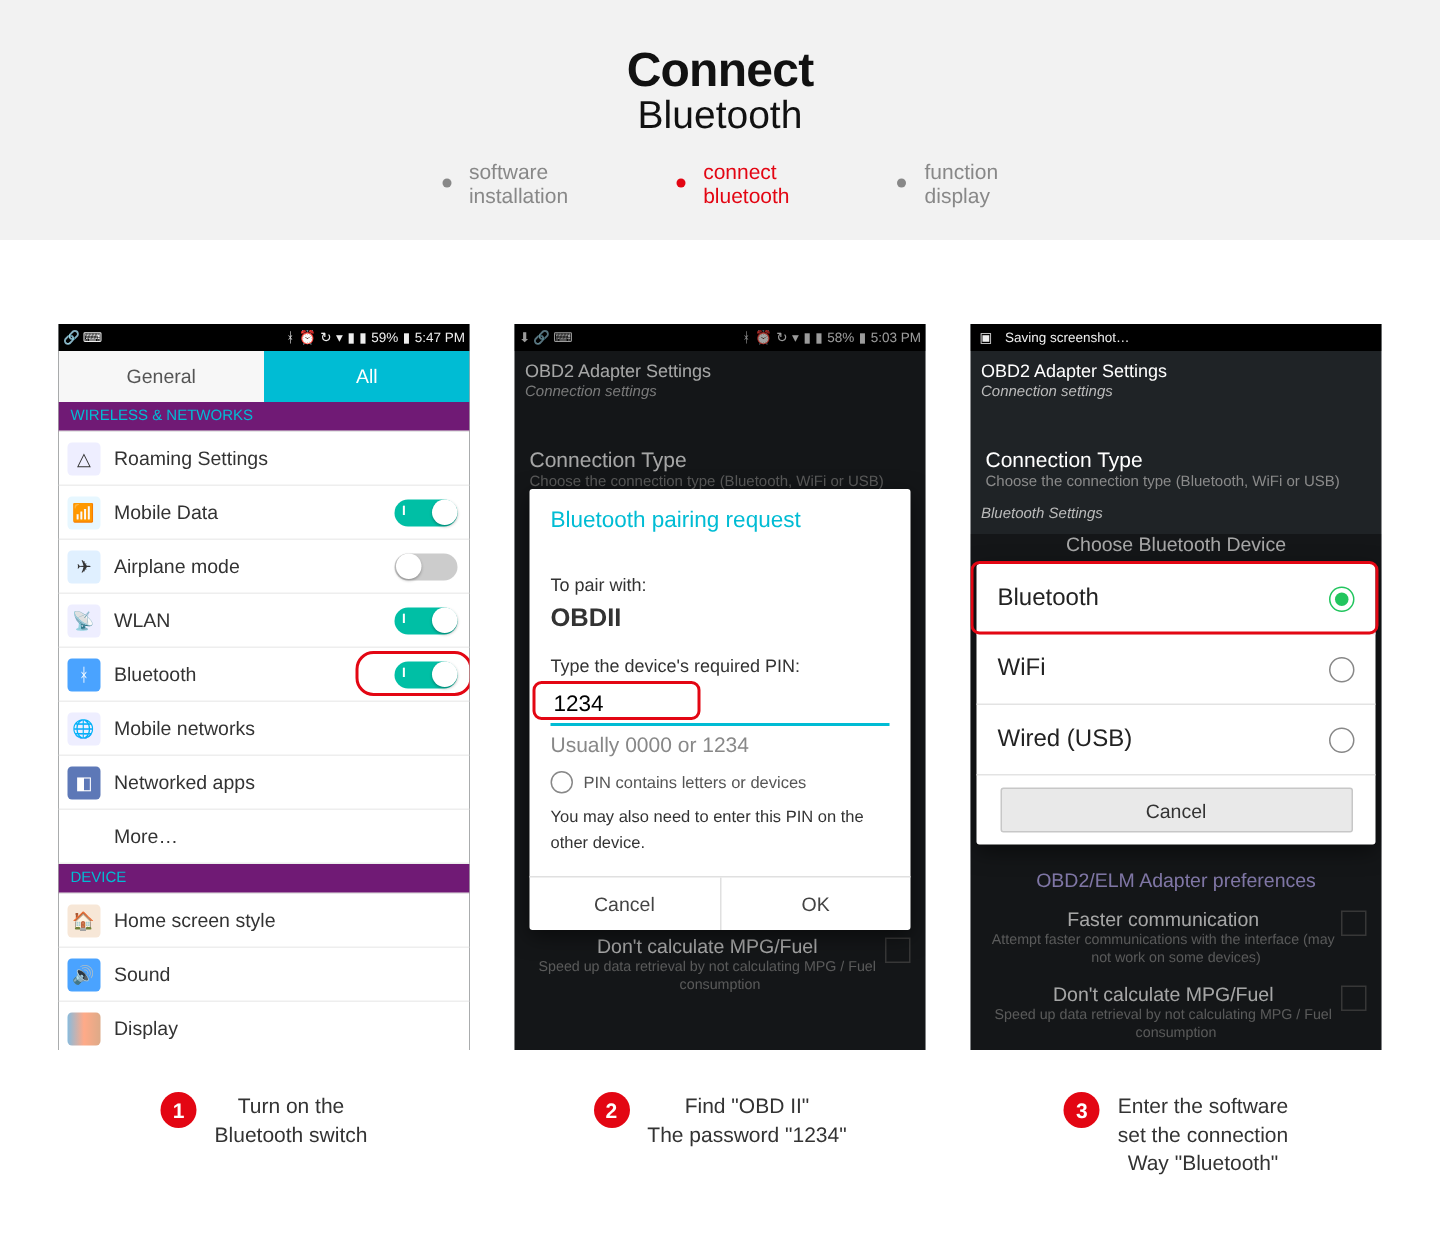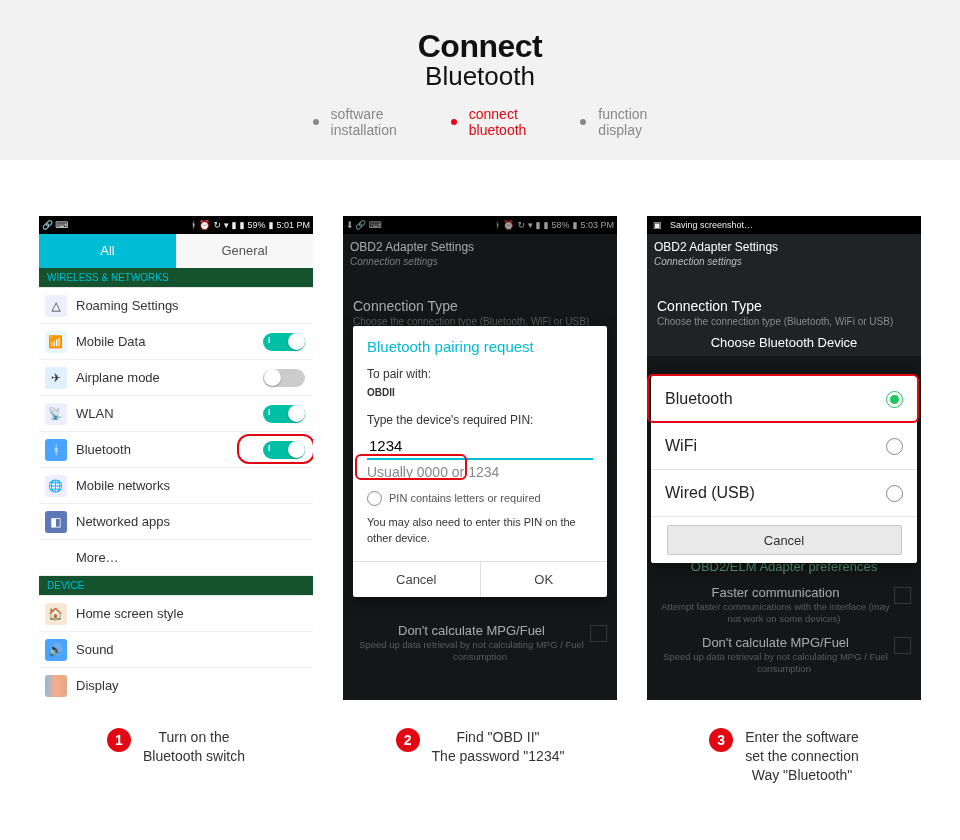--- a/index.html
+++ b/index.html
@@ -1,37 +1,37 @@
 <!DOCTYPE html>
 <html><head>
 <meta charset="utf-8">
 <style>
   * { box-sizing: border-box; margin: 0; padding: 0; }
   body { font-family: Arial, sans-serif; background: #fff; width: 960px; }
   .hero { background: #f2f2f2; padding: 28px 0 22px 0; text-align: center; }
   .hero-title-line1 { font-size: 32px; font-weight: 700; color: #111; letter-spacing: -0.5px; }
   .hero-title-line2 { font-size: 26px; font-weight: 400; color: #111; margin-top: -4px; }
-  .breadcrumb { display: flex; justify-content: center; gap: 54px; margin-top: 14px; font-size: 14px; }
+  .breadcrumb { display: flex; justify-content: center; gap: 72px; margin-top: 14px; font-size: 14px; }
   .crumb { display: flex; align-items: center; gap: 12px; color: #888; line-height: 1.15; text-align: left; }
   .crumb.active { color: #e30613; }
   .dot { width: 6px; height: 6px; border-radius: 50%; background: #888; flex-shrink:0; }
   .crumb.active .dot { background: #e30613; }
 
   .panels { display: flex; justify-content: center; gap: 30px; padding: 56px 0 18px 0; background: #fff; }
   .panel { width: 274px; }
   .phone { width: 274px; height: 484px; background: #1f2326; color: #e8e8e8; font-size: 11px; position: relative; overflow: hidden; }
 
   .status { height: 18px; background: #000; color: #eee; display:flex; justify-content:flex-end; align-items:center; font-size:9px; padding:0 3px; gap:3px; position:relative;}
   .status .left { position:absolute; left:3px; display:flex; gap:2px;}
 
   .tabs { display:flex; height:34px; background:#f7f7f7; }
   .tab { flex:1; text-align:center; line-height:34px; font-size:13px; color:#555; }
   .tab.active { background:#00bcd4; color:#fff; }
 
-  .section-hdr { font-size:10px; color:#00bcd4; padding:4px 8px; background:#14532d; border-bottom:1px solid #e5e5e5;}
+  .section-hdr { font-size:10px; color:#00bcd4; padding:4px 8px; background:#701a75; border-bottom:1px solid #e5e5e5;}
   .p1-list { background:#fff; color:#333; }
   .p1-row { display:flex; align-items:center; height:36px; padding:0 8px 0 6px; border-bottom:1px solid #eee; font-size:13px; position:relative;}
   .p1-row .icon { width:22px;height:22px;border-radius:3px;display:flex;align-items:center;justify-content:center;margin-right:9px;font-size:12px;}
   .p1-row .spacer{flex:1}
   .toggle { width:42px;height:18px;border-radius:9px;position:relative;}
   .toggle.on{background:#00bfa5}
   .toggle.off{background:#ccc}
   .knob{width:17px;height:17px;border-radius:50%;background:#fff;position:absolute;top:0.5px;box-shadow:0 1px 2px rgba(0,0,0,.3);}
   .toggle.on .knob{right:0.5px}
   .toggle.on .tl{position:absolute;left:5px;top:2px;color:#fff;font-size:9px;font-weight:700}
@@ -47,22 +47,22 @@
   .darkrow { padding:2px 10px 8px;text-align:center; }
   .darkrow .r-h{color:#fff;font-size:13px;margin-bottom:1px;}
   .darkrow .r-s{color:#8a8a8a;font-size:9.5px;line-height:1.25;}
   .darkrow.dim .r-h{color:#8a8a8a}
   .chk { float:right; width:17px;height:17px;border:1px solid #555;margin-top:2px;}
 
   .modal-back { position:absolute; inset:0; background:rgba(0,0,0,.35);}
   .modal { position:absolute; background:#fff; color:#333; border-radius:2px; box-shadow:0 4px 14px rgba(0,0,0,.5);}
   .modal.pair { left:10px; top:110px; width:254px; padding:0; }
   .modal .m-title { color:#00bcd4; font-size:15px; padding:12px 14px 10px;}
-  .modal .m-body { padding:0 14px 4px; font-size:12px; line-height:1.5;}
-  .modal .m-body b{font-size:10px}
+  .modal .m-body { padding:0 14px 4px; font-size:12px; line-height:1.5;margin-top:16px;}
+  .modal .m-body b{font-size:17px}
   .pin-input{ width:100%; border:none; border-bottom:2px solid #00bcd4; padding:4px 2px; font-size:15px; margin-top:4px;}
   .m-hint{font-size:14px;color:#888;margin-top:2px;}
   .m-chk-row{display:flex;align-items:center;gap:7px;margin-top:7px;font-size:11px;color:#555;}
   .m-chk{width:15px;height:15px;border-radius:50%;border:1.5px solid #888;}
   .m-note{font-size:11px;margin-top:7px;}
   .modal .m-actions{display:flex;border-top:1px solid #e0e0e0;margin-top:10px;}
   .modal .m-actions div{flex:1;text-align:center;padding:10px 0;font-size:13px;color:#444;}
   .modal .m-actions div+div{border-left:1px solid #e0e0e0;}
   .hl-red.pin { left:12px; top:238px; width:112px; height:26px; border-radius:6px;}
 
@@ -111,25 +111,25 @@
             <span>⌨</span>
           </span>
         <span>ᚼ</span>
           <span>⏰</span>
           <span>↻</span>
           <span>▾</span>
           <span>▮</span>
           <span>▮</span>
         <span>59%</span>
           <span>▮</span>
-        <span>5:01 PM</span>
+        <span>5:47 PM</span>
       </div>
       <div class="tabs">
+        <div class="tab">General</div>
         <div class="tab active">All</div>
-        <div class="tab">General</div>
       </div>
       <div class="p1-list">
         <div class="section-hdr">WIRELESS &amp; NETWORKS</div>
         <div class="p1-row">
             <span class="icon" style="background:#eef">△</span>
             <span>Roaming Settings</span>
             <span class="spacer"></span>
           </div>
         <div class="p1-row">
             <span class="icon" style="background:#e7f7ff">📶</span>
@@ -233,21 +233,21 @@
       <div class="modal pair">
         <div class="m-title">Bluetooth pairing request</div>
         <div class="m-body">
           <div>To pair with:</div>
           <b>OBDII</b>
           <div style="margin-top:10px">Type the device's required PIN:</div>
           <input class="pin-input" value="1234" style="">
           <div class="m-hint">Usually 0000 or 1234</div>
           <div class="m-chk-row">
               <span class="m-chk"></span>
-              <span>PIN contains letters or required</span>
+              <span>PIN contains letters or devices</span>
             </div>
           <div class="m-note">You may also need to enter this PIN on the other device.</div>
         </div>
         <div class="m-actions">
           <div>Cancel</div>
           <div>OK</div>
         </div>
       </div>
       <span class="hl-red pin"></span>
     </div>
@@ -258,26 +258,27 @@
       <div class="status" style="justify-content:flex-start;padding-left:6px">
         <span>▣</span>&nbsp;
         <span>Saving screenshot…</span>
       </div>
       <div class="obd-title">OBD2 Adapter Settings</div>
       <div class="obd-sub">Connection settings</div>
       <div class="conn-type">
         <div class="ct-h">Connection Type</div>
         <div class="ct-s">Choose the connection type (Bluetooth, WiFi or USB)</div>
       </div>
+      <div class="obd-sub" style="padding-top:4px">Bluetooth Settings</div>
       <div class="darkrow">
           <div class="r-h">Choose Bluetooth Device</div>
         </div>
       <div style="height:198px"></div>
       <div class="darkrow dim">
-          <div class="r-h" style="color:#86efac">OBD2/ELM Adapter preferences</div>
+          <div class="r-h" style="color:#c4b5fd">OBD2/ELM Adapter preferences</div>
         </div>
       <div class="darkrow">
           <span class="chk"></span>
           <div class="r-h">Faster communication</div>
           <div class="r-s">Attempt faster communications with the interface (may not work on some devices)</div>
         </div>
       <div class="darkrow">
           <span class="chk"></span>
           <div class="r-h">Don't calculate MPG/Fuel</div>
           <div class="r-s">Speed up data retrieval by not calculating MPG / Fuel consumption</div>

